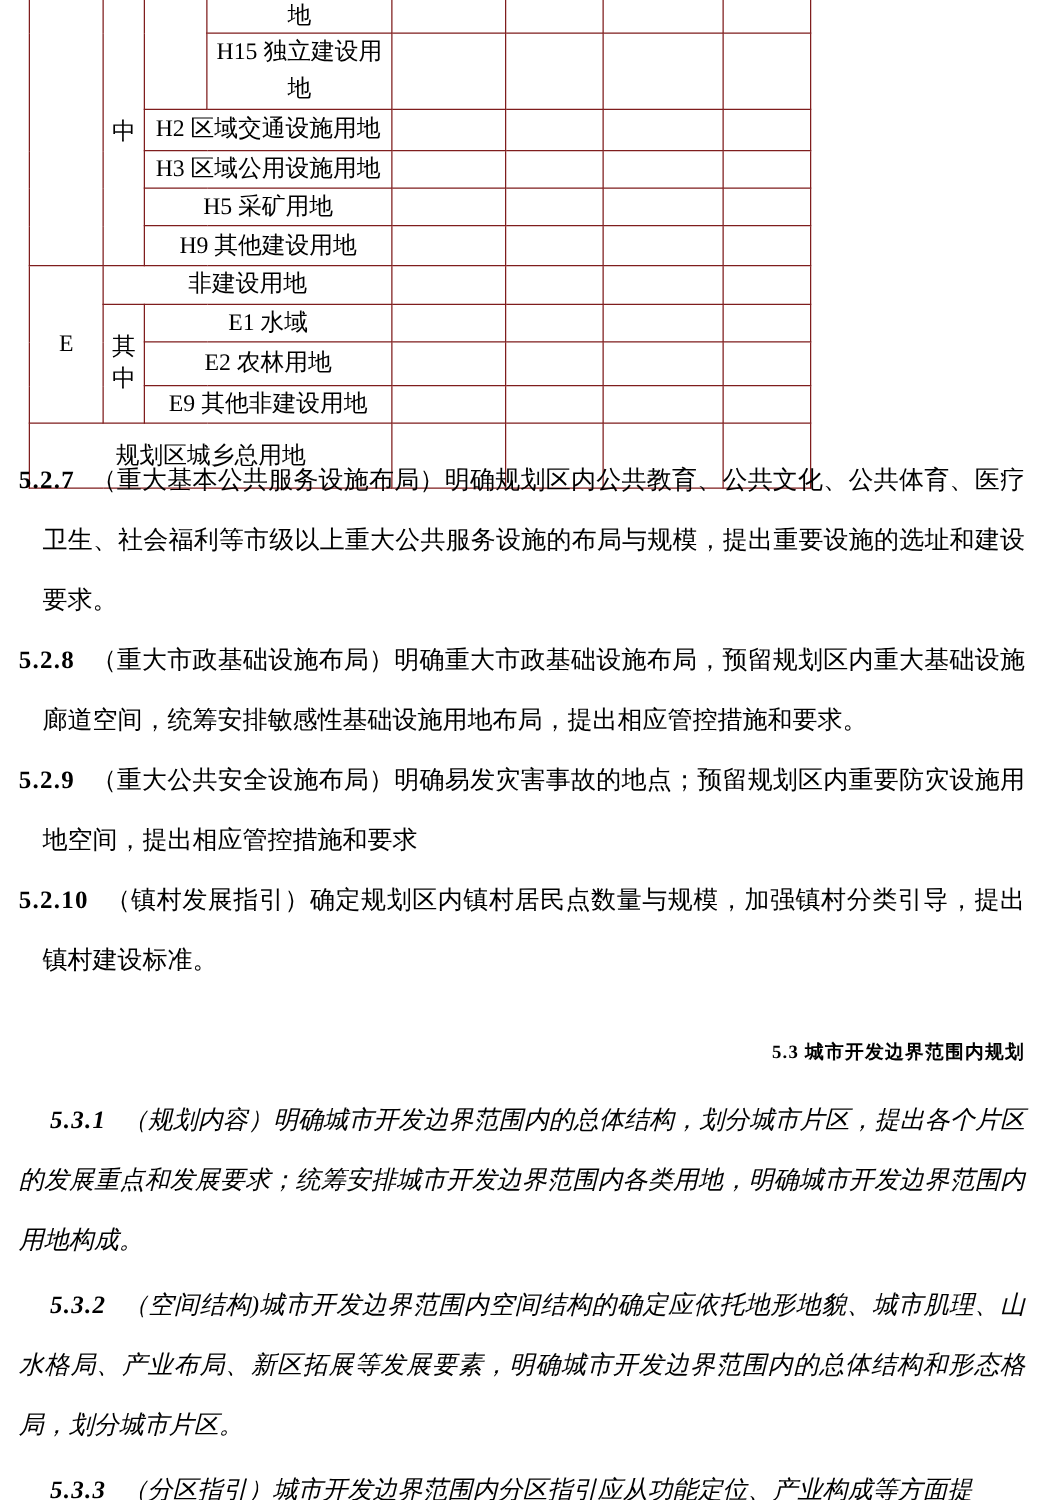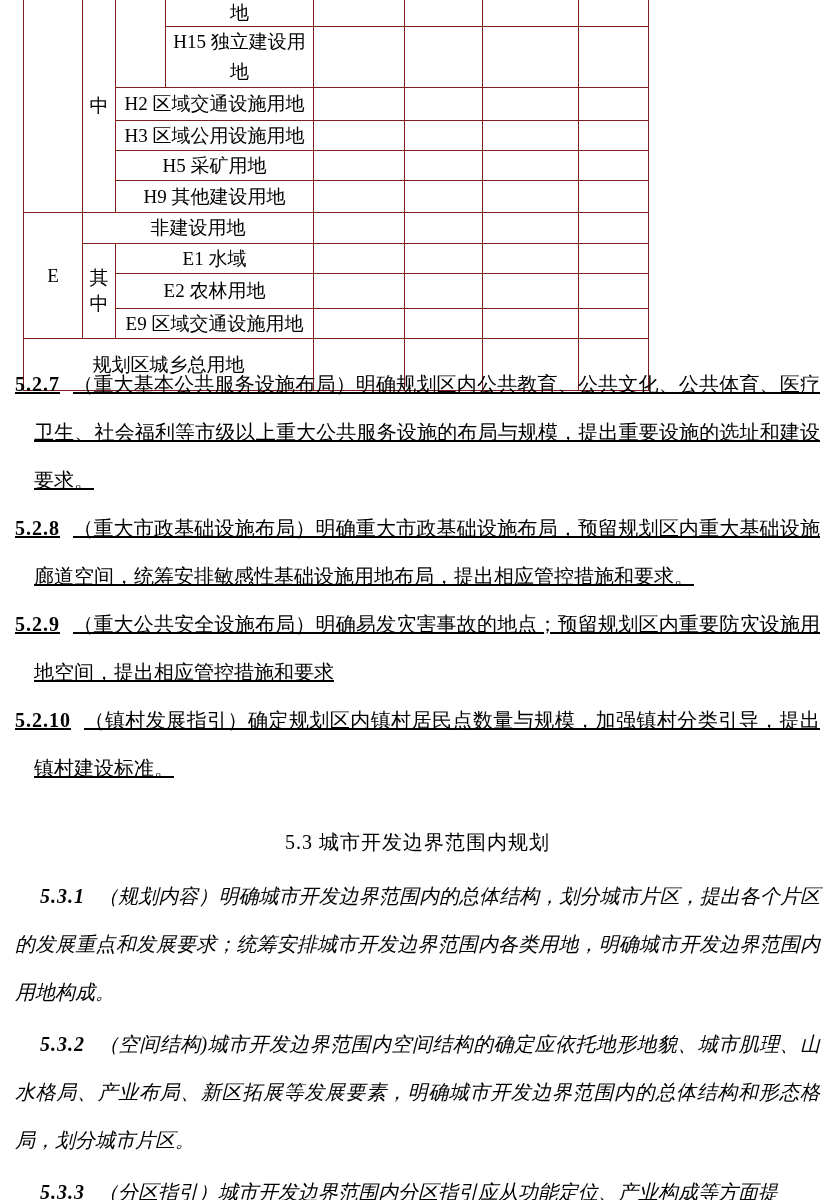--- a/index.html
+++ b/index.html
@@ -46,29 +46,29 @@
   
   .content {
     position: absolute;
     left: 15px; top: 360px;
     width: 805px;
     font-size: 20px;
     line-height: 48px;
     text-align: justify;
   }
   .content p { margin: 0; }
-  p.hang { padding-left: 19px; text-indent: -19px; text-decoration: underline; }
+  p.hang { padding-left: 19px; text-indent: -19px; }
   p.ind  { margin-top: 4px; text-indent: 25px; font-style: italic; }
   .num { font-weight: bold; padding-right: 13px; letter-spacing: 1px; white-space: nowrap; }
   h3.sec-heading {
     margin: 28px 0 8px 0;
-    text-align: center;
-    font-size: 20px;
+    text-align: right;
+    font-size: 15px;
     line-height: 44px;
-    font-weight: normal;
+    font-weight: bold;
     text-indent: 0;
     letter-spacing: 1px;
   }
 </style>
 </head>
 <body>
 
 <div class="page">
 
   <div class="table-wrap">
@@ -146,21 +146,21 @@
         <td></td>
       </tr>
       <tr style="height:35px">
         <td class="lab" colspan="2">E2 农林用地</td>
         <td></td>
         <td></td>
         <td></td>
         <td></td>
       </tr>
       <tr style="height:30px">
-        <td class="lab" colspan="2">E9 区域交通设施用地</td>
+        <td class="lab" colspan="2">E9 其他非建设用地</td>
         <td></td>
         <td></td>
         <td></td>
         <td></td>
       </tr>
       <tr style="height:52px">
         <td class="lab" colspan="4">规划区城乡总用地</td>
         <td></td>
         <td></td>
         <td></td>

